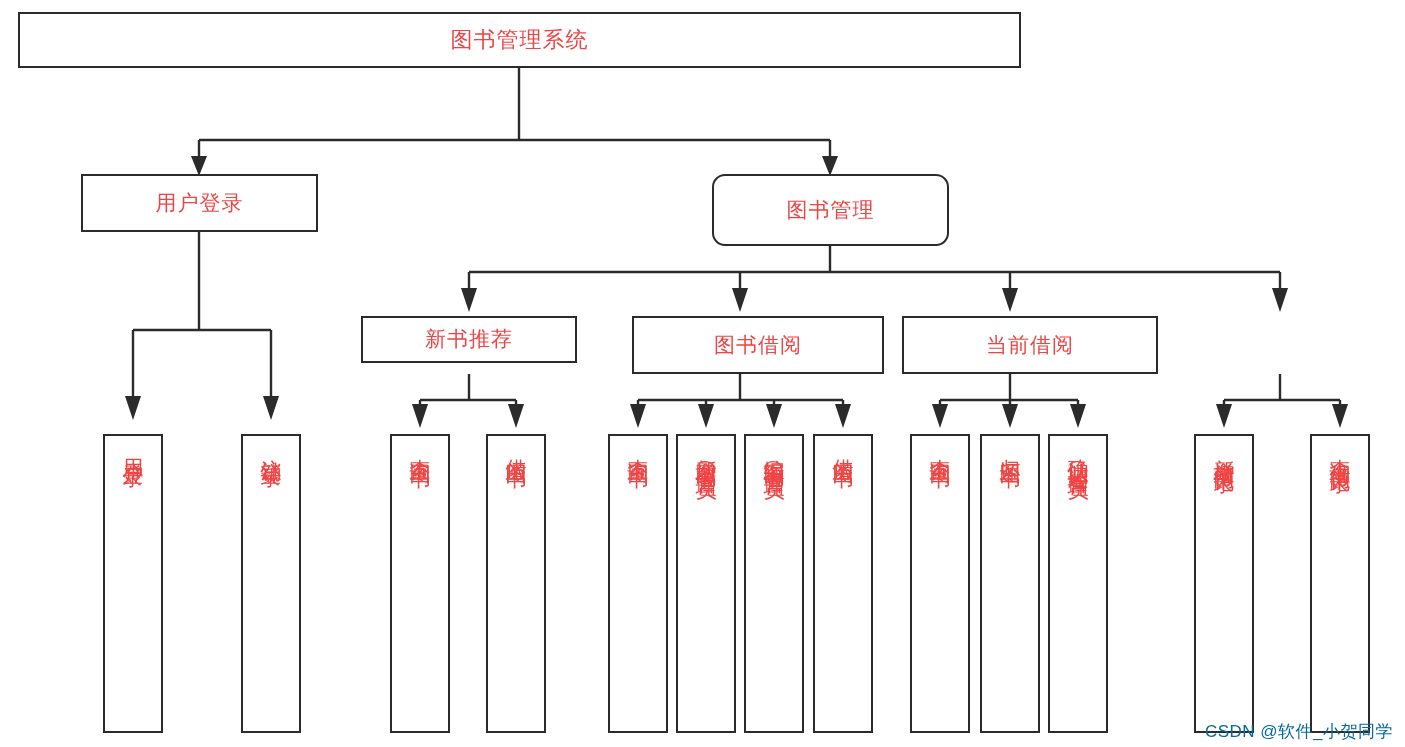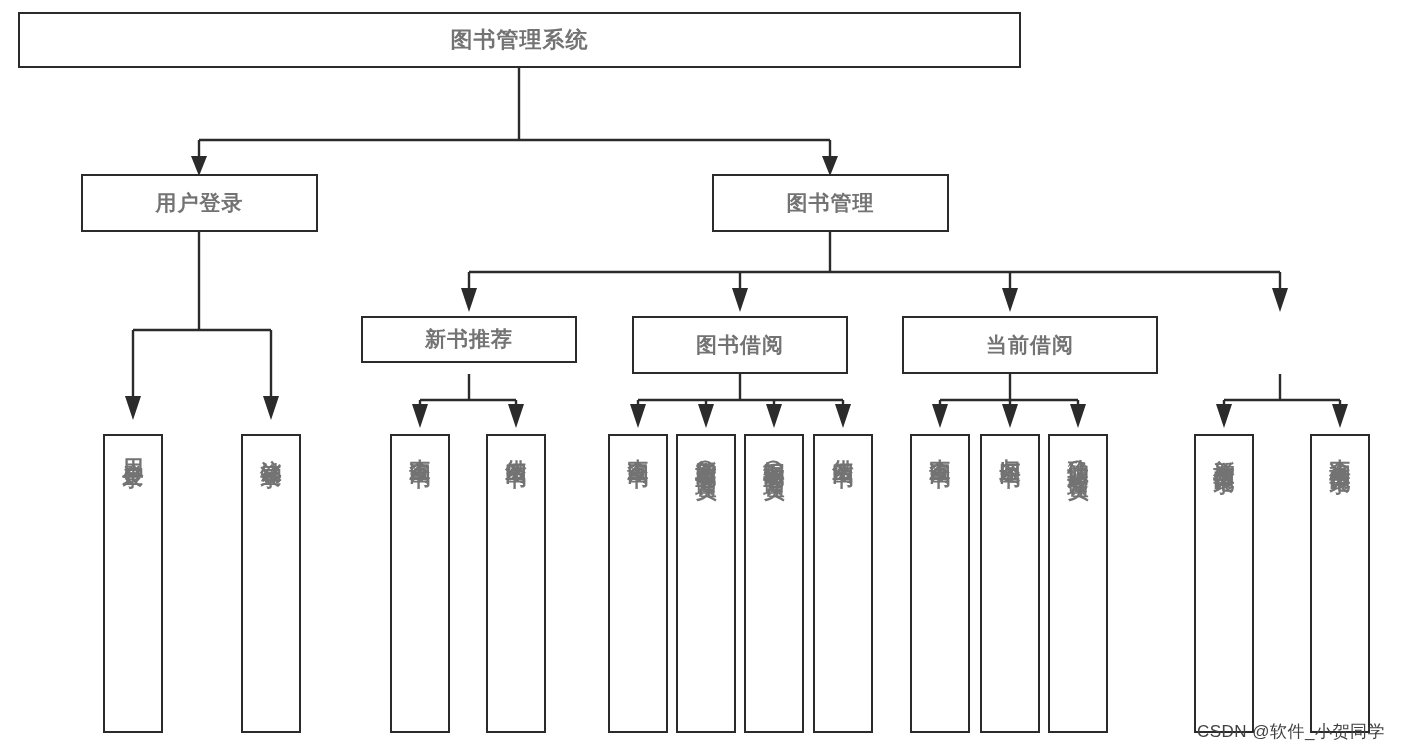--- a/index.html
+++ b/index.html
@@ -25,22 +25,21 @@
     align-items:center;
     justify-content:center;
     color:#1d1d1d;
   }
   .node .label{
     font-size:21px;
     line-height:1.25;
     letter-spacing:1px;
     white-space:nowrap;
     text-align:left;
-    color:#737373;
-    font-weight:bold;
+    color:#ef4444;
   }
   
   .node.vertical{
     align-items:flex-start;
     justify-content:center;
     padding-top:6px;
   }
   .node.vertical .label{
     writing-mode:vertical-rl;
     text-orientation:upright;
@@ -63,24 +62,24 @@
   #wires path, #wires line{
     stroke:#2b2b2b;
     stroke-width:2.4;
     fill:none;
   }
   #wires polygon{fill:#2b2b2b;}
 
   
   #watermark{
     position:absolute;
-    right:20px;
+    right:12px;
     bottom:4px;
     font-size:17px;
-    color:#404040;
+    color:#0369a1;
     letter-spacing:.5px;
     white-space:nowrap;
     font-family:"Liberation Sans","DejaVu Sans",sans-serif;
   }
 </style>
 </head>
 <body>
 
 <div id="canvas">
 
@@ -148,28 +147,28 @@
     <polygon points="1332,404 1348,404 1340,428"></polygon>
   </svg>
 
   <div class="node root" style="left:18px;top:12px;width:1003px;height:56px;">
     <span class="label">图书管理系统</span>
   </div>
 
   <div class="node" style="left:81px;top:174px;width:237px;height:58px;">
     <span class="label">用户登录</span>
   </div>
-  <div class="node" style="left:712px;top:174px;width:237px;height:58px;">
+  <div class="node" style="left:712px;top:174px;width:237px;height:72px;border-radius:13px;">
     <span class="label">图书管理</span>
   </div>
 
   <div class="node" style="left:361px;top:316px;width:216px;height:47px;">
     <span class="label">新书推荐</span>
   </div>
-  <div class="node" style="left:632px;top:316px;width:216px;height:58px;">
+  <div class="node" style="left:632px;top:316px;width:252px;height:58px;">
     <span class="label">图书借阅</span>
   </div>
   <div class="node" style="left:902px;top:316px;width:256px;height:58px;">
     <span class="label">当前借阅</span>
   </div>
 
   <div class="node vertical" style="left:103px;top:434px;width:60px;height:299px;">
     <span class="label">用户登录</span>
   </div>
   <div class="node vertical" style="left:241px;top:434px;width:60px;height:299px;">

